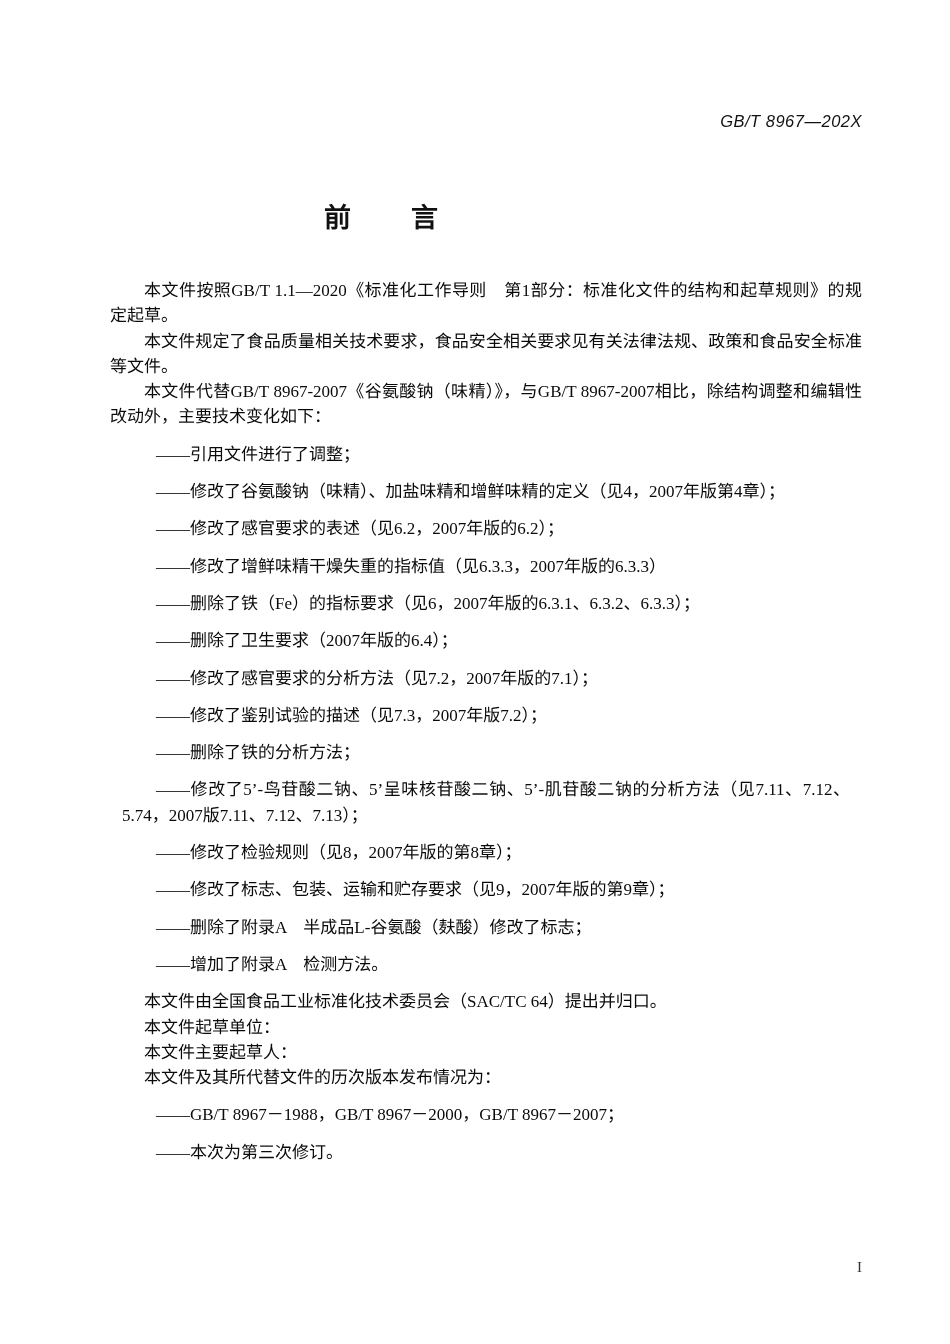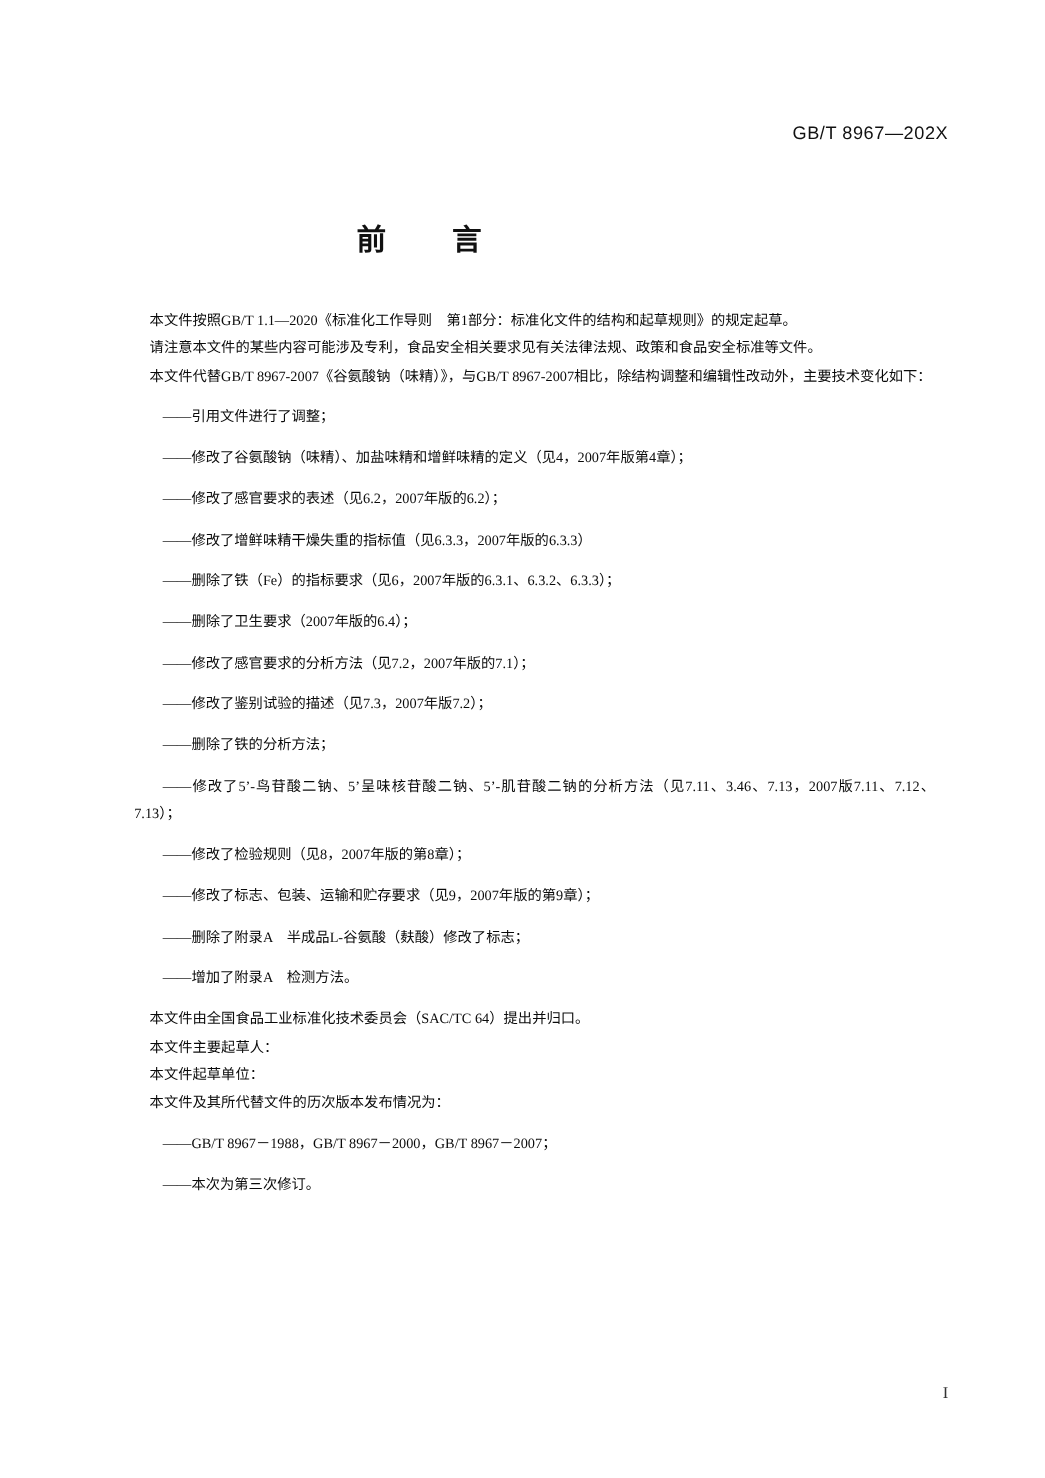--- a/index.html
+++ b/index.html
@@ -26,20 +26,21 @@
     position: absolute;
     top: 112px;
     left: 110px;
     right: 88px;
     text-align: right;
     font-family: "Liberation Sans", "DejaVu Sans", sans-serif;
     font-size: 16.5px;
     letter-spacing: 0.5px;
     color: #111;
     white-space: nowrap;
+    font-style: italic;
   }
 
   
   .doc-title {
     position: absolute;
     top: 196px;
     left: 0;
     width: 764px;
     text-align: center;
     font-family: "Liberation Sans", "DejaVu Sans", sans-serif;
@@ -48,21 +49,21 @@
     letter-spacing: 2px;
     color: #111;
   }
 
   
   .body-block {
     position: absolute;
     top: 278px;
     left: 110px;
     width: 752px;
-    font-size: 13px;
+    font-size: 17px;
     line-height: 25.3px;
     text-align: justify;
     text-justify: inter-ideograph;
     color: #0a0a0a;
   }
 
   .para {
     margin: 0;
     text-indent: 2em;
     text-align: justify;
@@ -94,42 +95,42 @@
 <div class="page">
 
   <div class="page-header">GB/T  8967—202X</div>
 
   <div class="doc-title">前　　言</div>
 
   <div class="body-block">
 
     <p class="para">本文件按照GB/T 1.1—2020《标准化工作导则　第1部分：标准化文件的结构和起草规则》的规定起草。</p>
 
-    <p class="para">请注意本文件的某些内容可能涉及专利，食品安全相关要求见有关法律法规、政策和食品安全标准等文件。</p>
+    <p class="para">本文件规定了食品质量相关技术要求，食品安全相关要求见有关法律法规、政策和食品安全标准等文件。</p>
 
     <p class="para">本文件代替GB/T 8967-2007《谷氨酸钠（味精）》，与GB/T 8967-2007相比，除结构调整和编辑性改动外，主要技术变化如下：</p>
 
     <p class="dash-item">——引用文件进行了调整；</p>
     <p class="dash-item">——修改了谷氨酸钠（味精）、加盐味精和增鲜味精的定义（见4，2007年版第4章）；</p>
     <p class="dash-item">——修改了感官要求的表述（见6.2，2007年版的6.2）；</p>
     <p class="dash-item">——修改了增鲜味精干燥失重的指标值（见6.3.3，2007年版的6.3.3）</p>
     <p class="dash-item">——删除了铁（Fe）的指标要求（见6，2007年版的6.3.1、6.3.2、6.3.3）；</p>
     <p class="dash-item">——删除了卫生要求（2007年版的6.4）；</p>
     <p class="dash-item">——修改了感官要求的分析方法（见7.2，2007年版的7.1）；</p>
     <p class="dash-item">——修改了鉴别试验的描述（见7.3，2007年版7.2）；</p>
     <p class="dash-item">——删除了铁的分析方法；</p>
-    <p class="dash-item">——修改了5’-鸟苷酸二钠、5’呈味核苷酸二钠、5’-肌苷酸二钠的分析方法（见7.11、3.46、7.13，2007版7.11、7.12、7.13）；</p>
+    <p class="dash-item">——修改了5’-鸟苷酸二钠、5’呈味核苷酸二钠、5’-肌苷酸二钠的分析方法（见7.11、7.12、5.74，2007版7.11、7.12、7.13）；</p>
     <p class="dash-item">——修改了检验规则（见8，2007年版的第8章）；</p>
     <p class="dash-item">——修改了标志、包装、运输和贮存要求（见9，2007年版的第9章）；</p>
     <p class="dash-item">——删除了附录A　半成品L-谷氨酸（麸酸）修改了标志；</p>
     <p class="dash-item">——增加了附录A　检测方法。</p>
 
     <p class="para">本文件由全国食品工业标准化技术委员会（SAC/TC 64）提出并归口。</p>
+    <p class="para">本文件起草单位：</p>
     <p class="para">本文件主要起草人：</p>
-    <p class="para">本文件起草单位：</p>
     <p class="para">本文件及其所代替文件的历次版本发布情况为：</p>
 
     <p class="dash-item">——GB/T 8967－1988，GB/T 8967－2000，GB/T 8967－2007；</p>
     <p class="dash-item">——本次为第三次修订。</p>
 
   </div>
 
   <div class="folio">I</div>
 
 </div>

